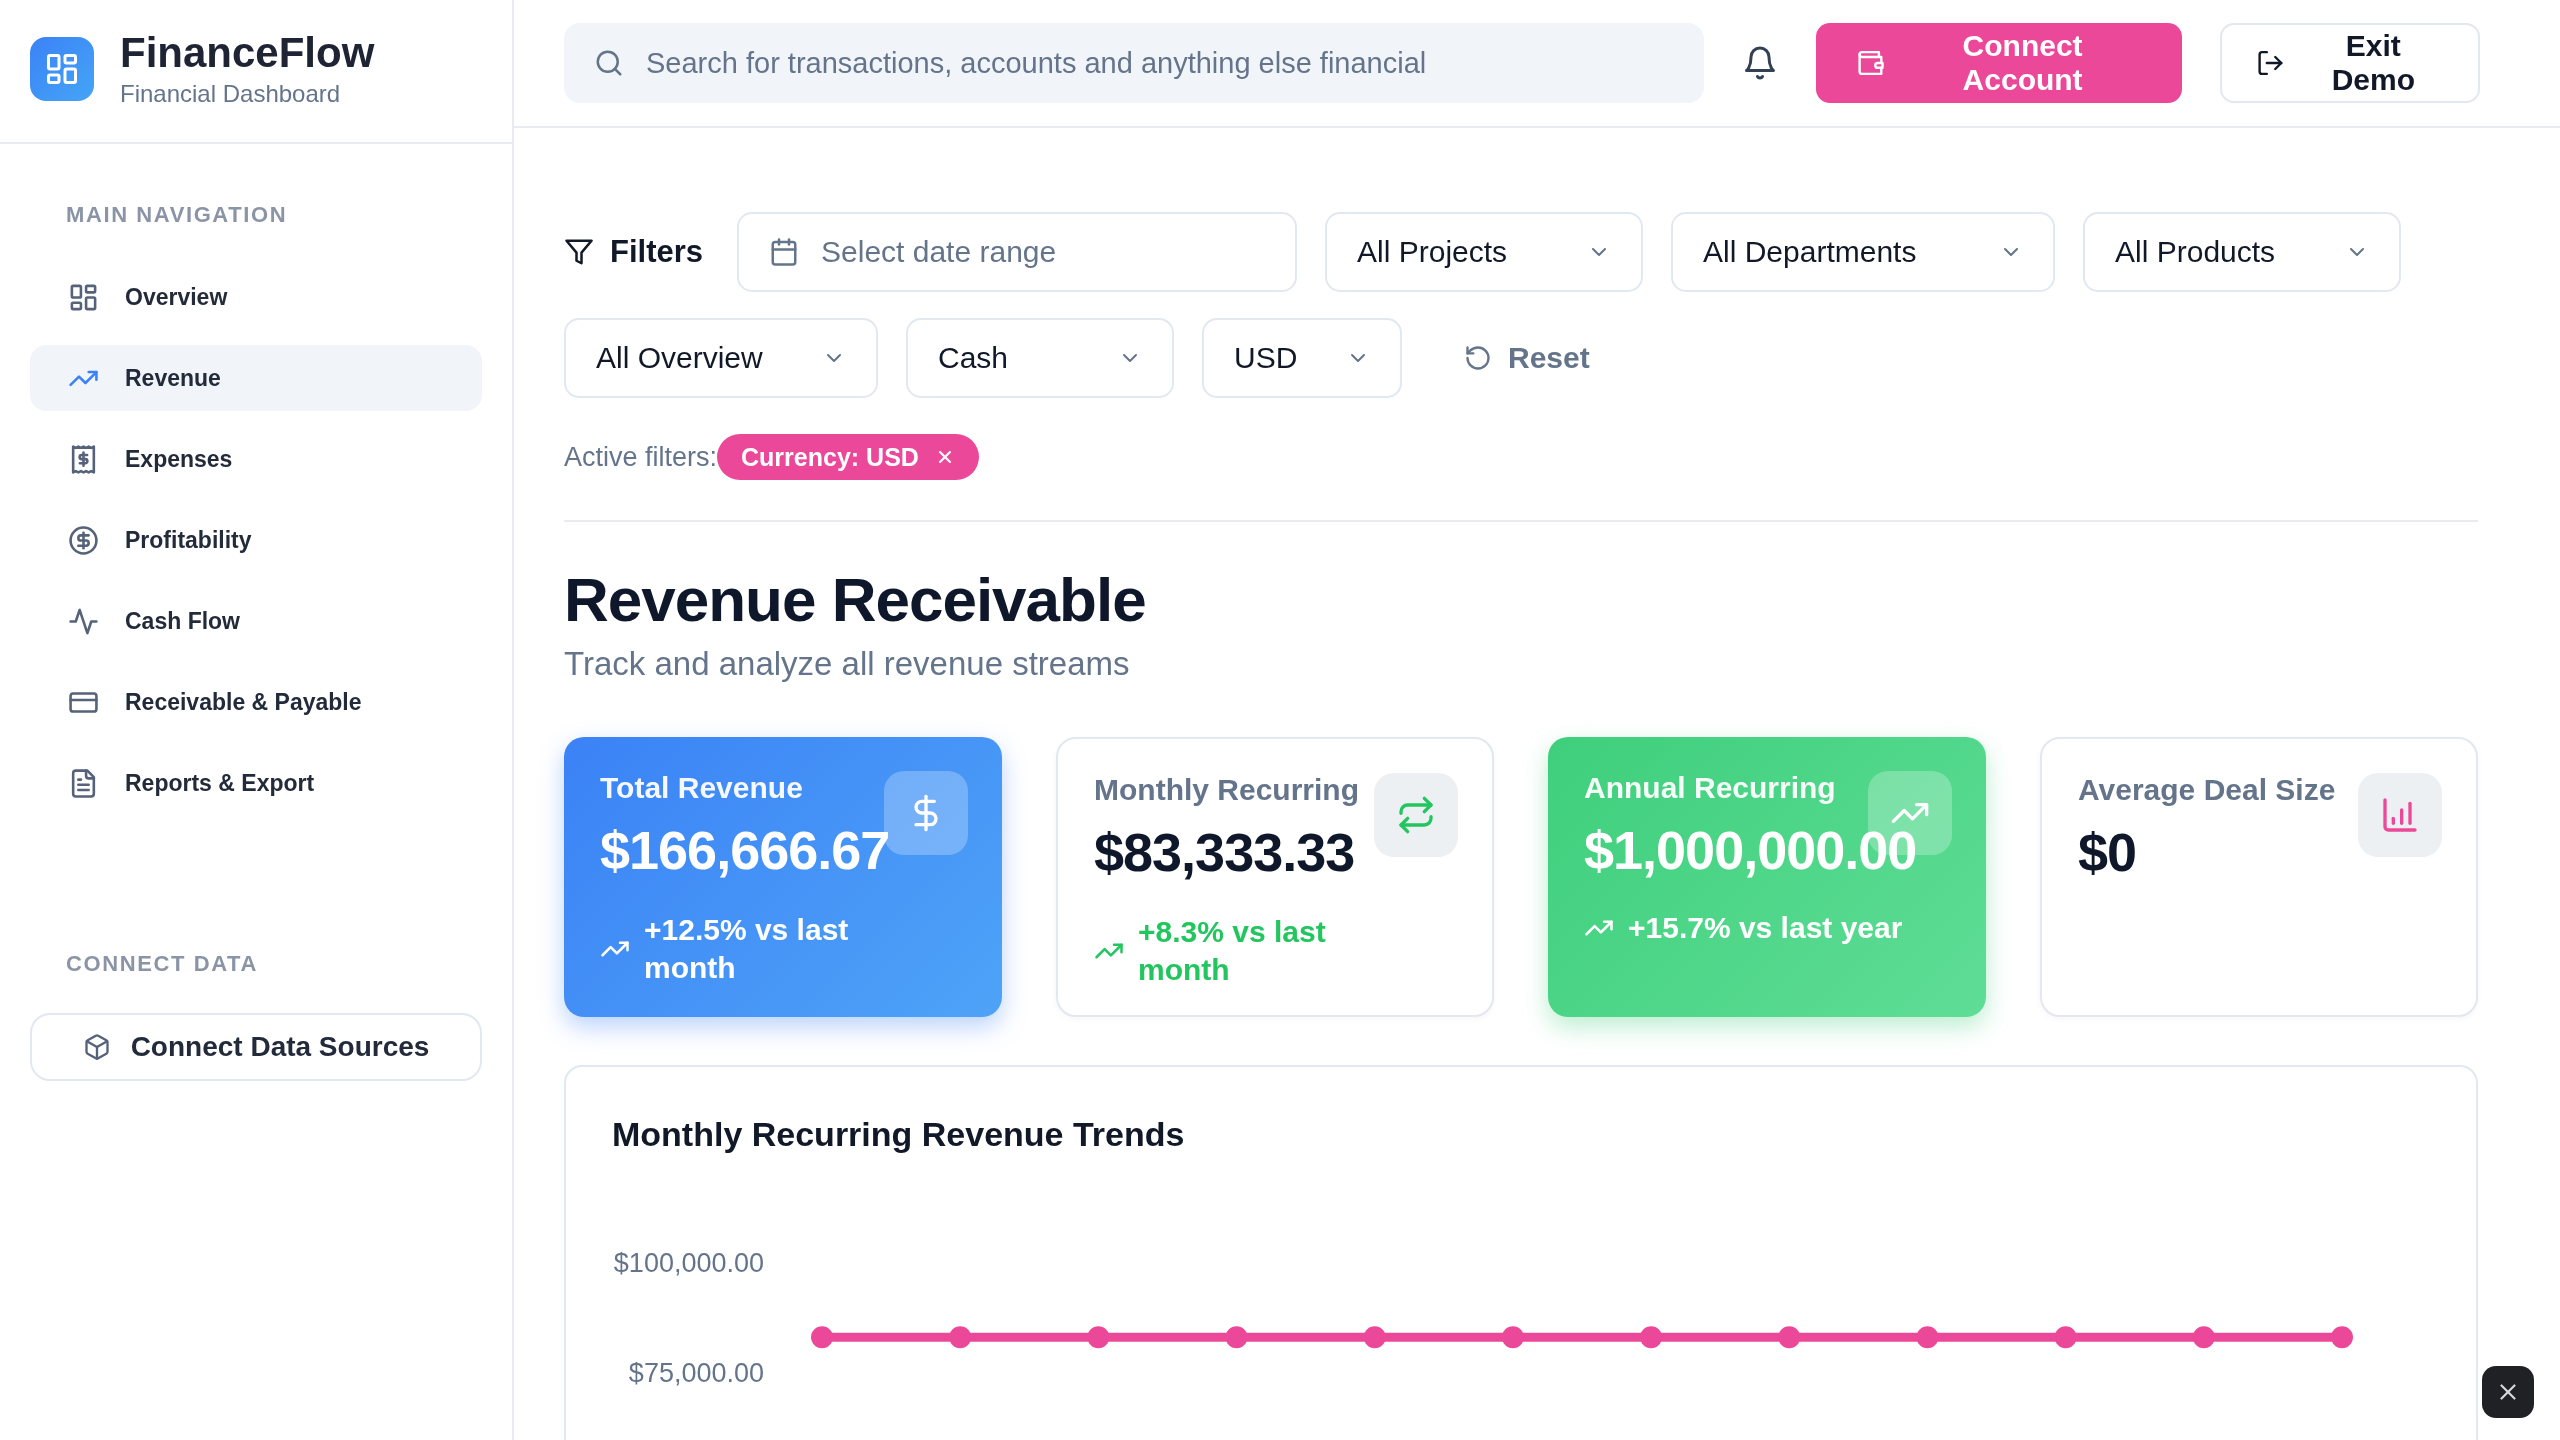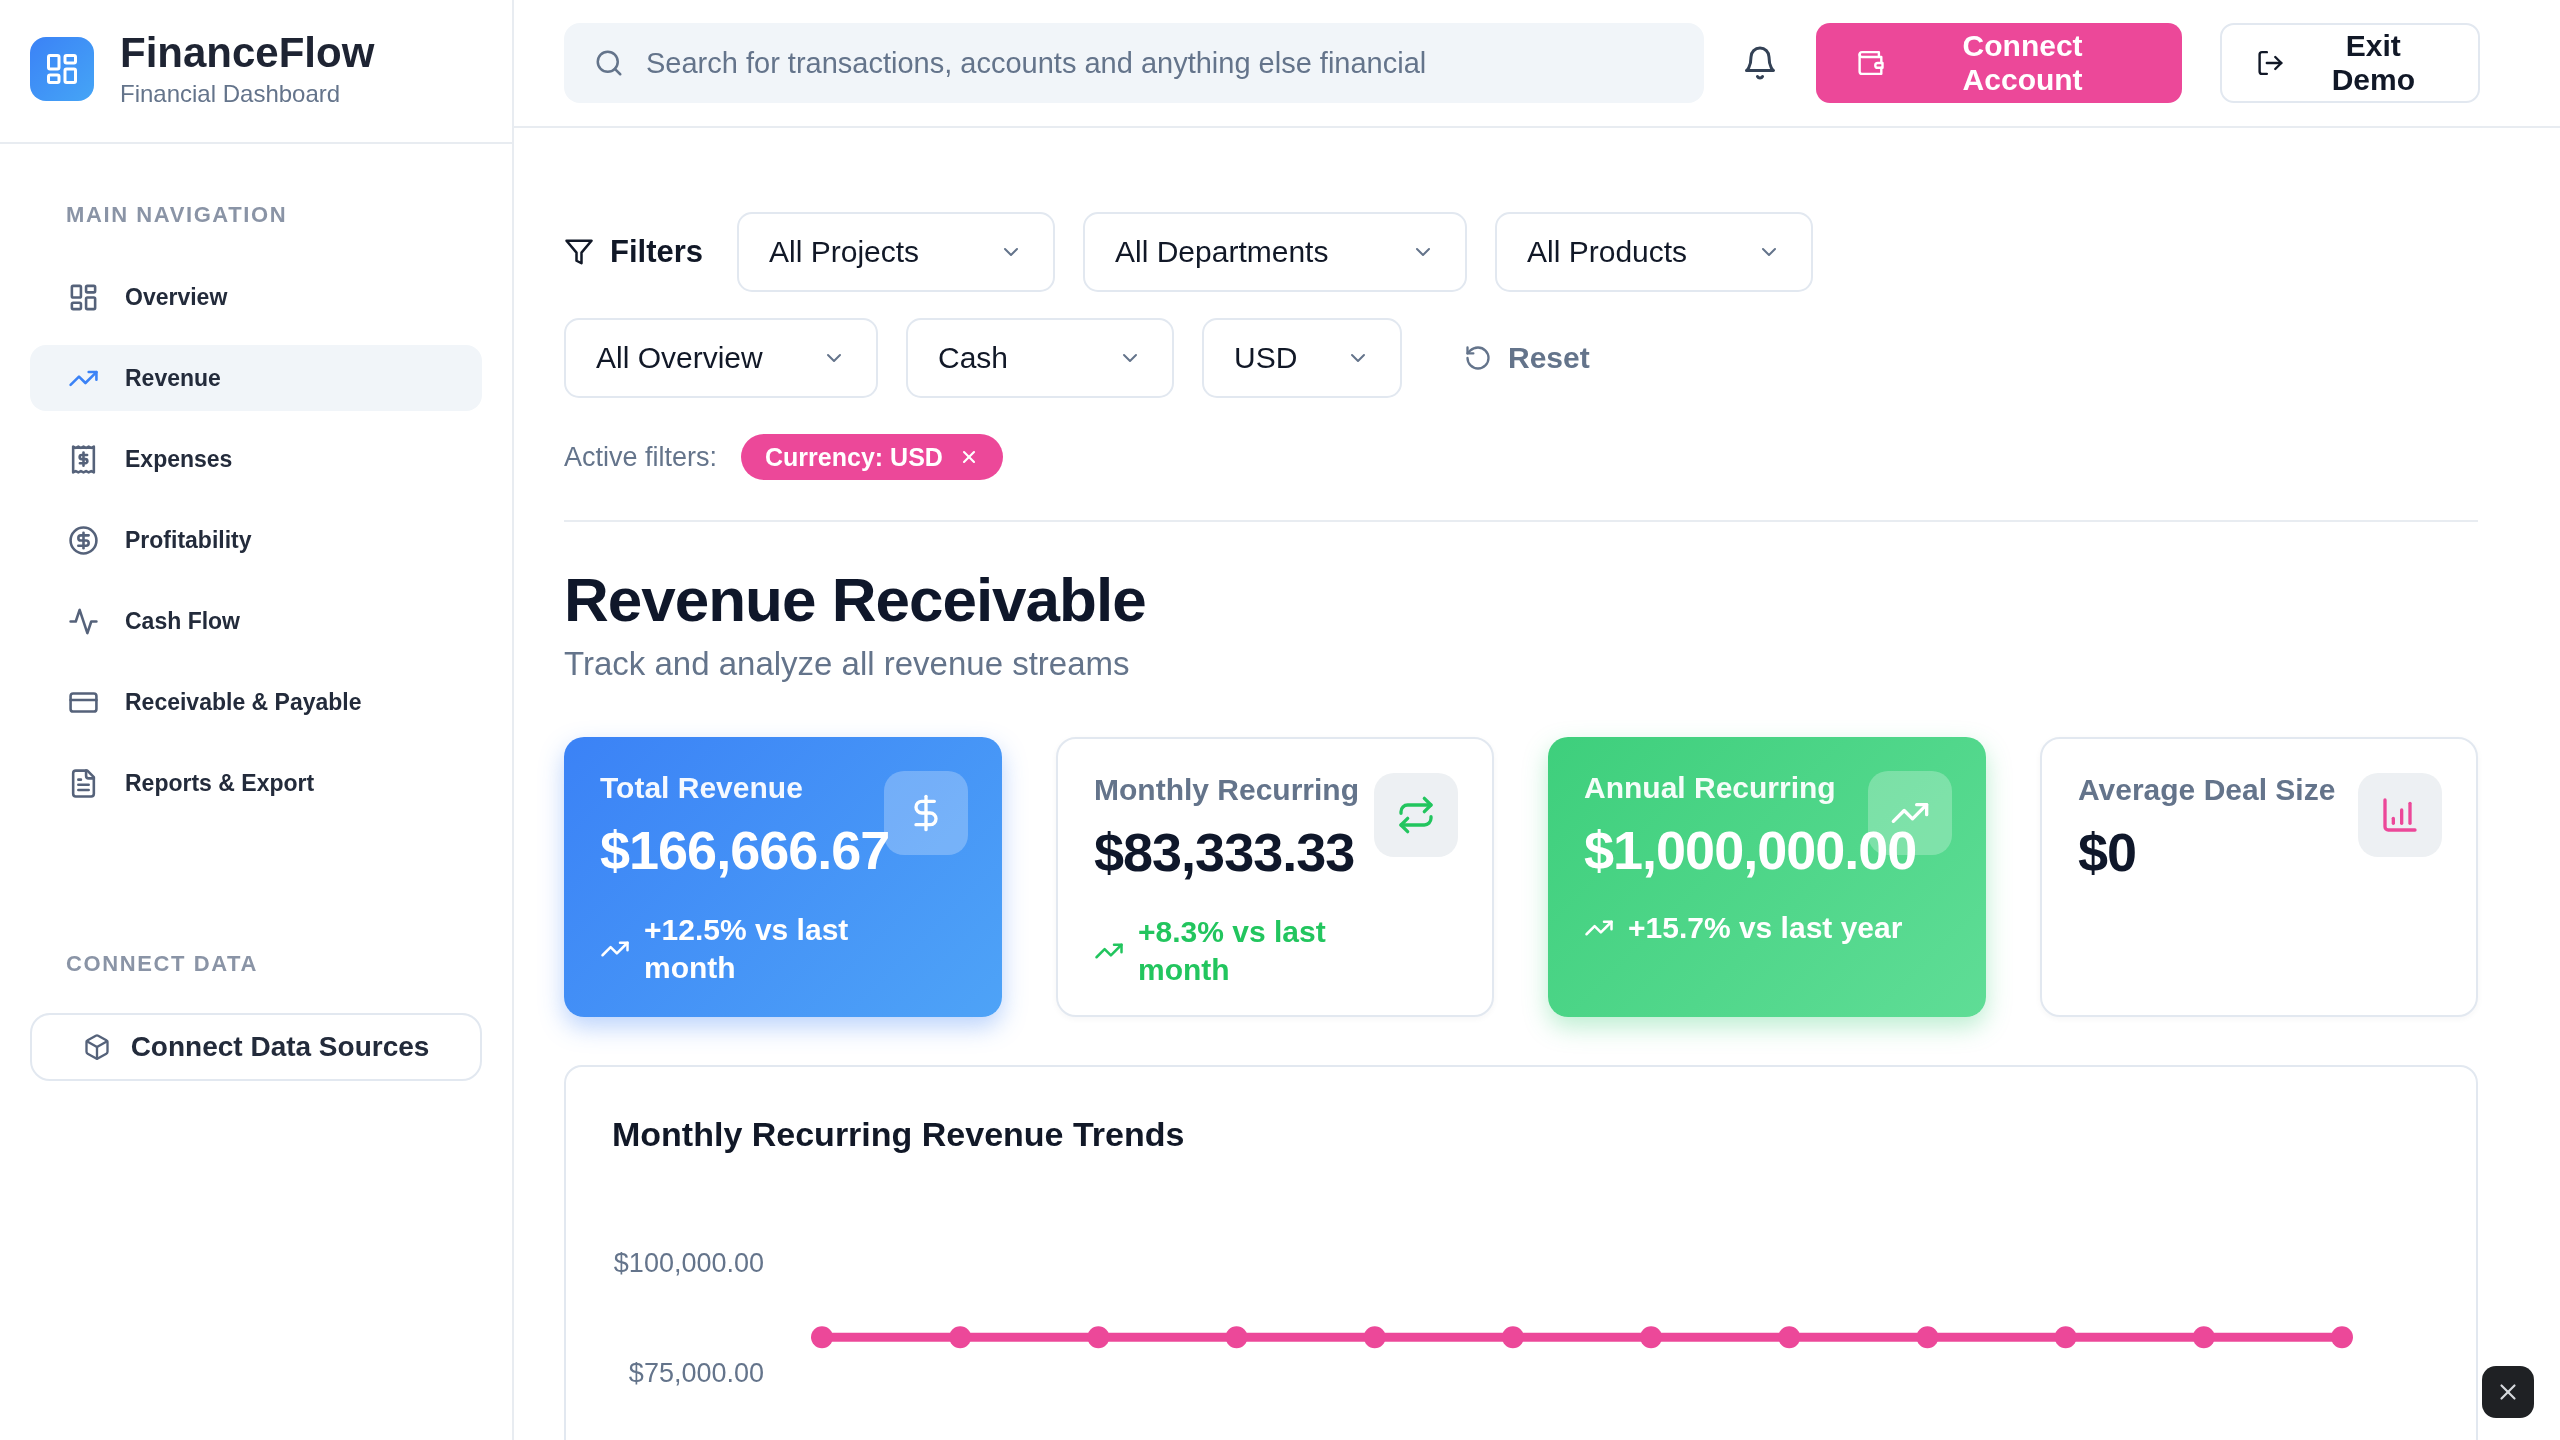--- a/index.html
+++ b/index.html
@@ -70,21 +70,21 @@
   .field .value { font-size:30px; color:#111827; white-space:nowrap; }
   .field .placeholder { color:#64748B; }
   .field svg.chev { width:24px; height:24px; color:#64748B; margin-left:auto; }
   .w-date { width:560px; } .w-proj { width:318px; } .w-dept { width:384px; }
   .w-prod { width:318px; } .w-reg { width:314px; } .w-cash { width:268px; } .w-usd { width:200px; }
   .reset-btn { display:flex; align-items:center; gap:16px; background:none; border:none;
     cursor:pointer; margin-left:34px; }
   .reset-btn svg { width:28px; height:28px; color:#64748B; }
   .reset-btn span { font-size:30px; font-weight:600; color:#64748B; }
 
-  .active-filters { display:flex; align-items:center; gap:24px; margin-top:36px; }
+  .active-filters { display:flex; align-items:center; margin-top:36px; }
   .active-filters-label { font-size:27px; color:#64748B; }
   .chip { height:46px; border-radius:23px; background:var(--pink,#EC4899); color:#fff;
     display:flex; align-items:center; gap:16px; padding:0 24px; cursor:pointer; }
   .chip span { font-size:25px; font-weight:700; }
   .chip svg { width:20px; height:20px; }
 
   .divider { height:2px; background:#E8ECF1; margin-top:40px; }
 
   .page-title { font-size:62px; font-weight:800; color:#0F172A; margin-top:42px; letter-spacing:-1px; }
   .page-subtitle { font-size:33px; color:#64748B; margin-top:10px; }
@@ -256,20 +256,29 @@
 
     <div class="content">
 
       <div class="filters-row">
         <div class="filters-title">
           <svg viewBox="0 0 24 24" fill="none" stroke="currentColor" stroke-width="2" stroke-linecap="round" stroke-linejoin="round">
               <polygon points="22 3 2 3 10 12.46 10 19 14 21 14 12.46 22 3"></polygon>
             </svg>
           <span>Filters</span>
         </div>
+        <div class="field w-date">
+          <svg class="lead" viewBox="0 0 24 24" fill="none" stroke="currentColor" stroke-width="2" stroke-linecap="round" stroke-linejoin="round">
+              <rect x="3" y="4" width="18" height="18" rx="2"></rect>
+              <line x1="16" y1="2" x2="16" y2="6"></line>
+              <line x1="8" y1="2" x2="8" y2="6"></line>
+              <line x1="3" y1="10" x2="21" y2="10"></line>
+            </svg>
+          <span class="value placeholder">Select date range</span>
+        </div>
         <div class="field w-proj">
           <span class="value">All Projects</span>
           <svg class="chev" viewBox="0 0 24 24" fill="none" stroke="currentColor" stroke-width="2" stroke-linecap="round" stroke-linejoin="round">
               <polyline points="6 9 12 15 18 9"></polyline>
             </svg>
         </div>
         <div class="field w-dept">
           <span class="value">All Departments</span>
           <svg class="chev" viewBox="0 0 24 24" fill="none" stroke="currentColor" stroke-width="2" stroke-linecap="round" stroke-linejoin="round">
               <polyline points="6 9 12 15 18 9"></polyline>

